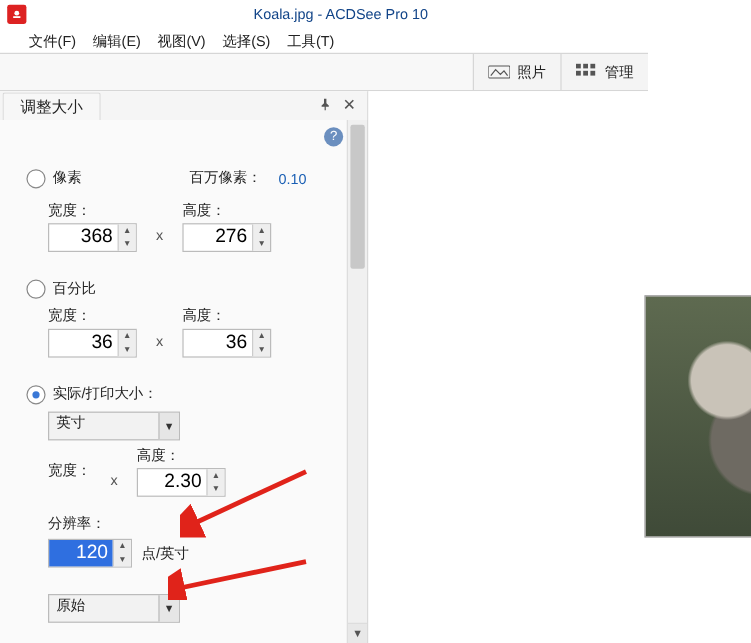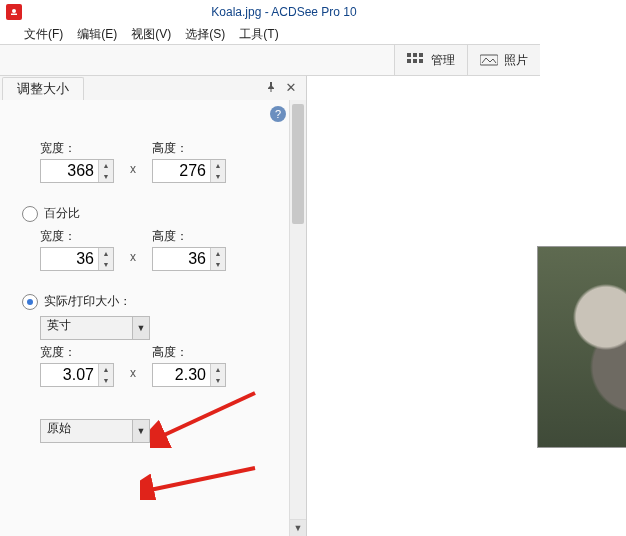--- a/index.html
+++ b/index.html
@@ -79,54 +79,60 @@
     <span>文件(F)</span>
     <span>编辑(E)</span>
     <span>视图(V)</span>
     <span>选择(S)</span>
     <span>工具(T)</span>
   </div>
 
   <div class="toolrow">
     <div class="btn">
       <span class="ic"><svg viewBox="0 0 18 14">
+            <rect x="0" y="2" width="18" height="10" rx="1" fill="none" stroke="#555"></rect>
+            <path d="M2 10 L6 5 L10 9 L13 6 L16 10" fill="none" stroke="#555"></path>
+          </svg></span>
+      <span>照片</span>
+    </div>
+    <div class="btn">
+      <span class="ic"><svg viewBox="0 0 18 14">
             <rect x="0" y="0" width="4" height="4" fill="#555"></rect>
             <rect x="6" y="0" width="4" height="4" fill="#555"></rect>
             <rect x="12" y="0" width="4" height="4" fill="#555"></rect>
             <rect x="0" y="6" width="4" height="4" fill="#555"></rect>
             <rect x="6" y="6" width="4" height="4" fill="#555"></rect>
             <rect x="12" y="6" width="4" height="4" fill="#555"></rect>
           </svg></span>
       <span>管理</span>
     </div>
-    <div class="btn">
-      <span class="ic"><svg viewBox="0 0 18 14">
-            <rect x="0" y="2" width="18" height="10" rx="1" fill="none" stroke="#555"></rect>
-            <path d="M2 10 L6 5 L10 9 L13 6 L16 10" fill="none" stroke="#555"></path>
-          </svg></span>
-      <span>照片</span>
-    </div>
   </div>
 
   <div class="workarea">
 
     <div class="panel">
       <div class="panel-tabs">
         <div class="panel-tab">调整大小</div>
         <div class="pin">
             <svg width="10" height="10" viewBox="0 0 10 10">
               <path d="M4 0h2v4l2 2v1H2V6l2-2z M4.5 7h1v3h-1z" fill="#555"></path>
             </svg>
           </div>
         <div class="close">✕</div>
       </div>
       <div class="panel-body">
         <div class="help">?</div>
         <div class="form">
 
+          <div class="mp-row">
+            <span class="radio"></span>
+            <span class="lbl">像素</span>
+            <span class="mp-lbl">百万像素：</span>
+            <span class="mp-val">0.10</span>
+          </div>
           <div class="sub">
             <div class="col">
               <span>宽度：</span>
               <div class="spin">
                   <input value="368" style="">
                   <div class="btns">
                     <span>▲</span>
                     <span>▼</span>
                   </div>
                 </div>
@@ -180,41 +186,47 @@
           </div>
           <div class="sub">
             <div class="combo">
                 <span class="val">英寸</span>
                 <span class="arr">▼</span>
               </div>
           </div>
           <div class="sub">
             <div class="col">
               <span>宽度：</span>
-              <div class="spin">
-                  <input value="3.07" style="">
-                  <div class="btns">
-                    <span>▲</span>
-                    <span>▼</span>
-                  </div>
-                </div>
             </div>
             <span class="xsep" style="margin-top:14px">x</span>
             <div class="col">
               <span>高度：</span>
               <div class="spin">
                   <input value="2.30" style="">
                   <div class="btns">
                     <span>▲</span>
                     <span>▼</span>
                   </div>
                 </div>
             </div>
           </div>
           <div style="height:10px"></div>
+          <div class="sub" style="flex-direction:column;align-items:flex-start;gap:4px">
+            <span>分辨率：</span>
+            <div style="display:flex;align-items:center;gap:8px">
+              <div class="spin sel" style="width:68px">
+                  <input value="120" style="">
+                  <div class="btns" style="background:#eee">
+                    <span>▲</span>
+                    <span>▼</span>
+                  </div>
+                </div>
+              <span>点/英寸</span>
+            </div>
+          </div>
           <div class="section-gap"></div>
 
           <div class="sub">
             <div class="combo">
                 <span class="val">原始</span>
                 <span class="arr">▼</span>
               </div>
           </div>
 
         </div>

